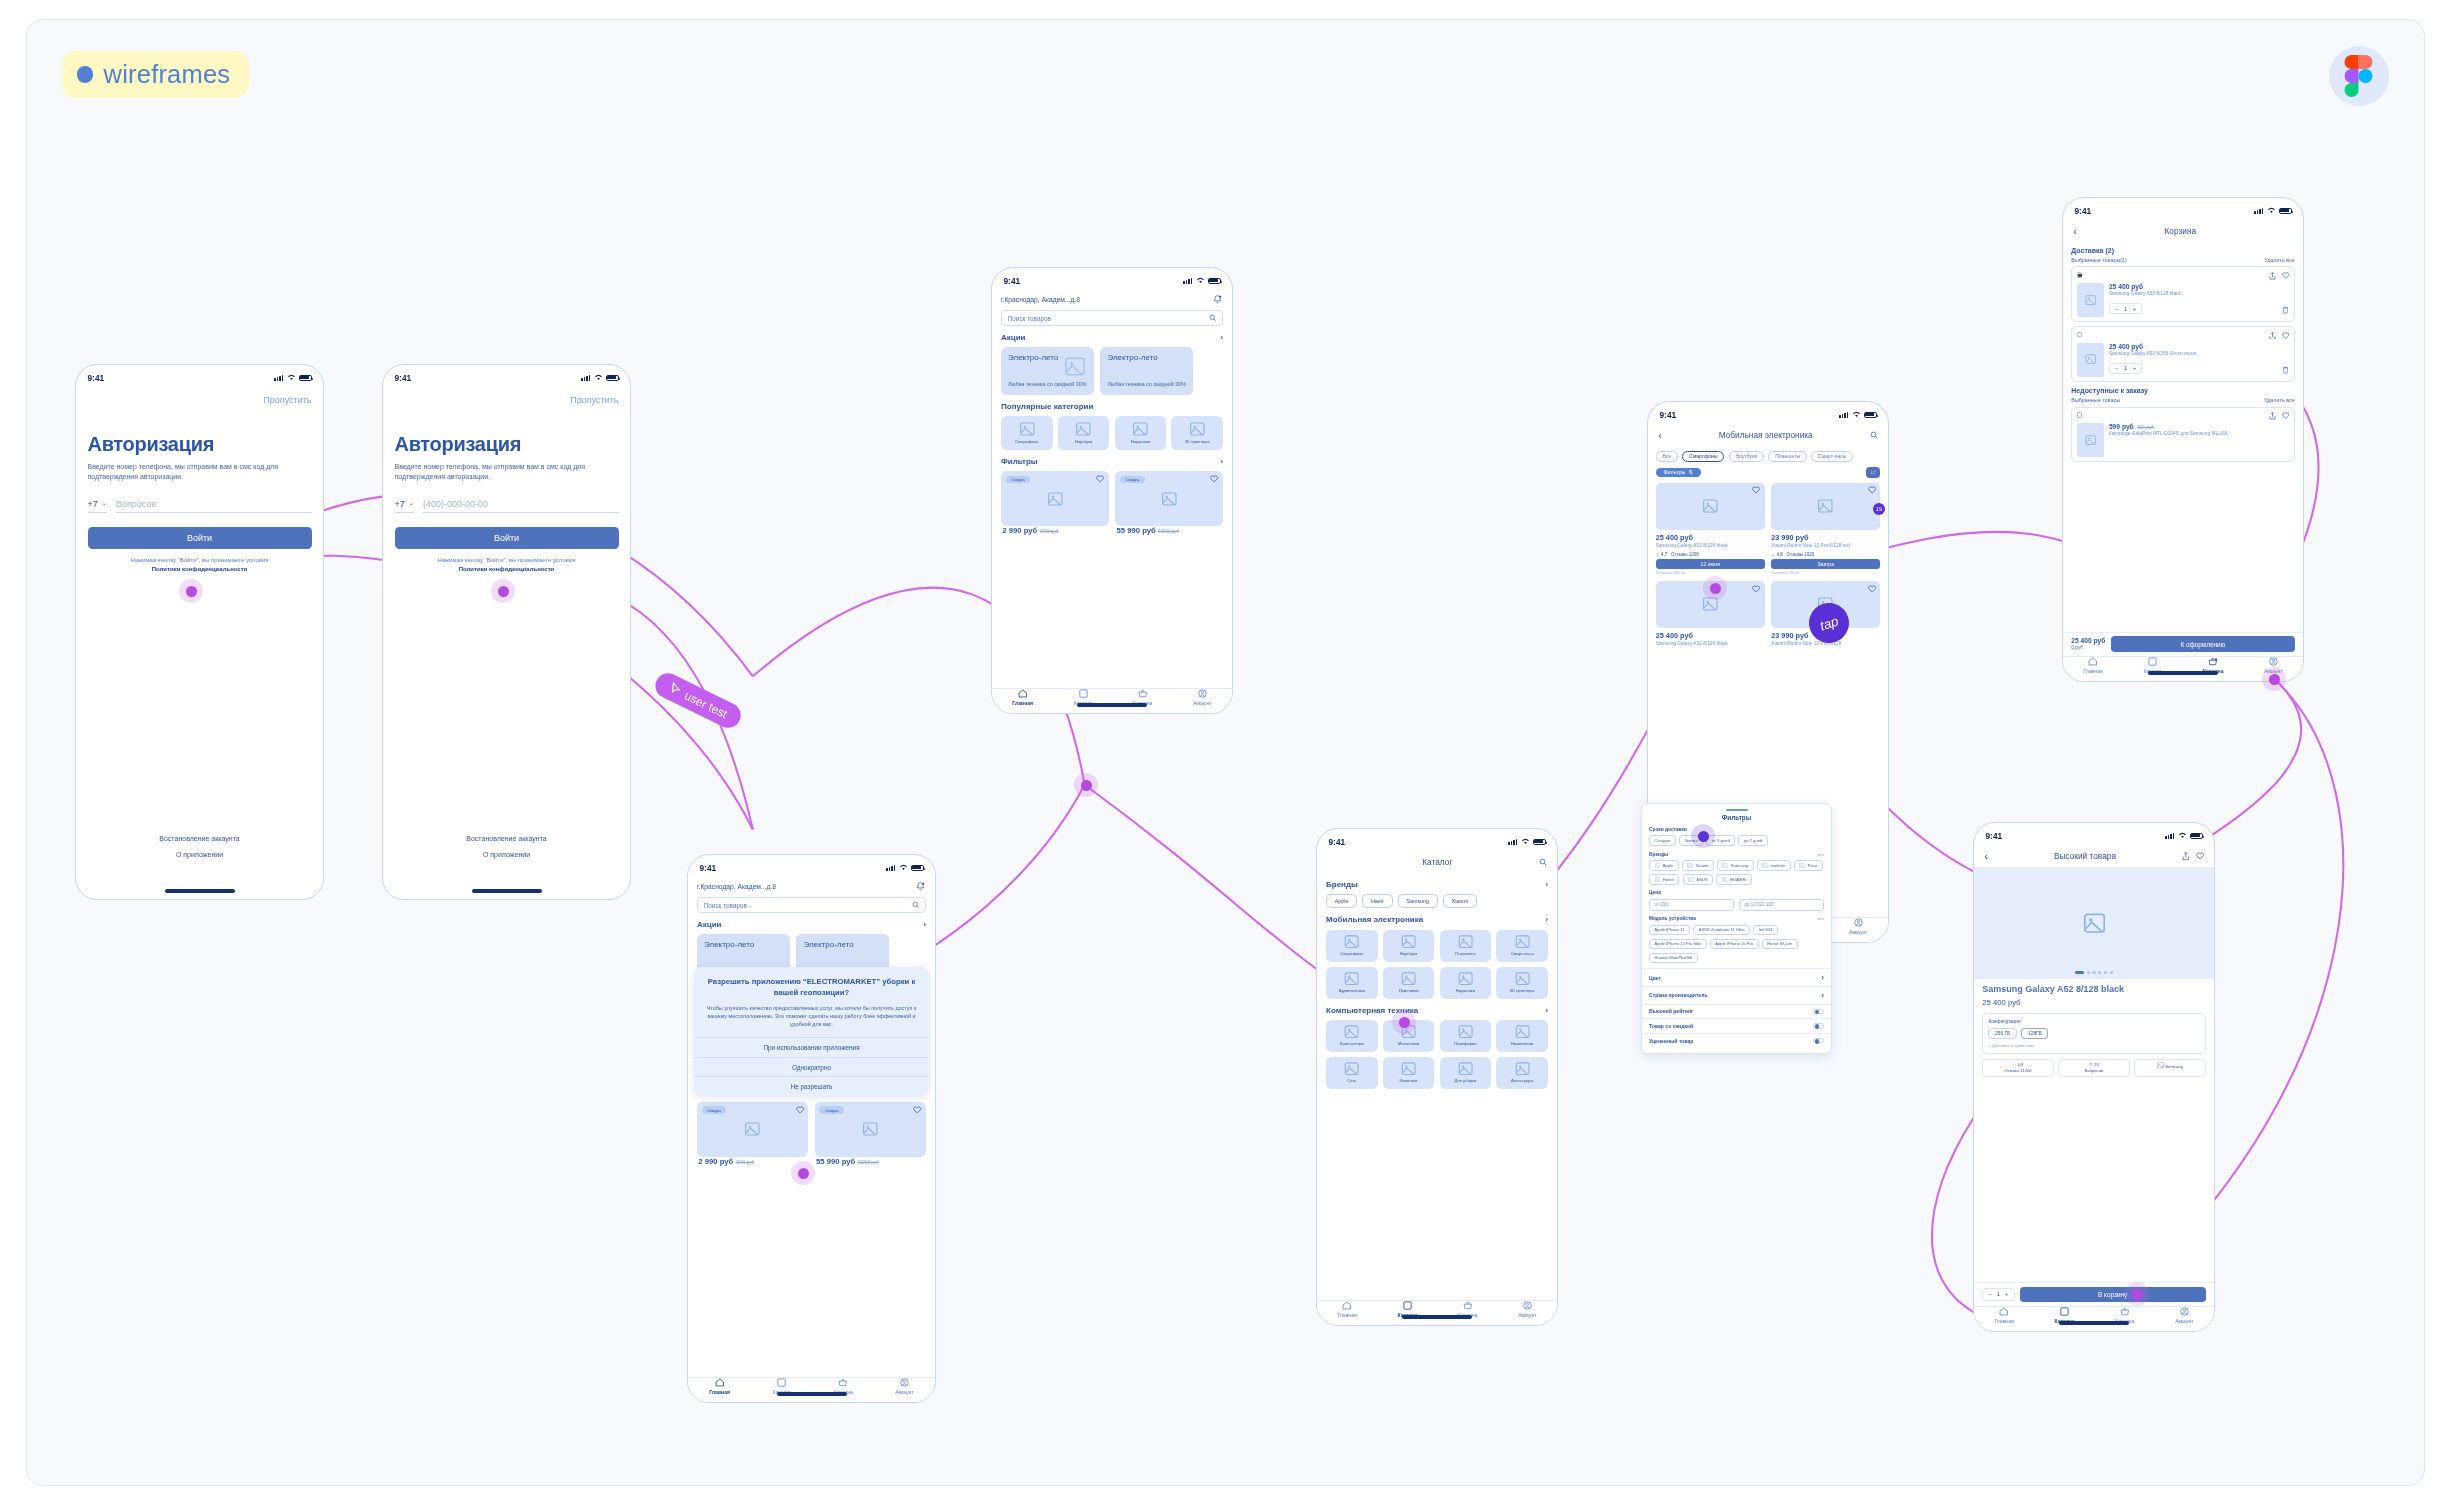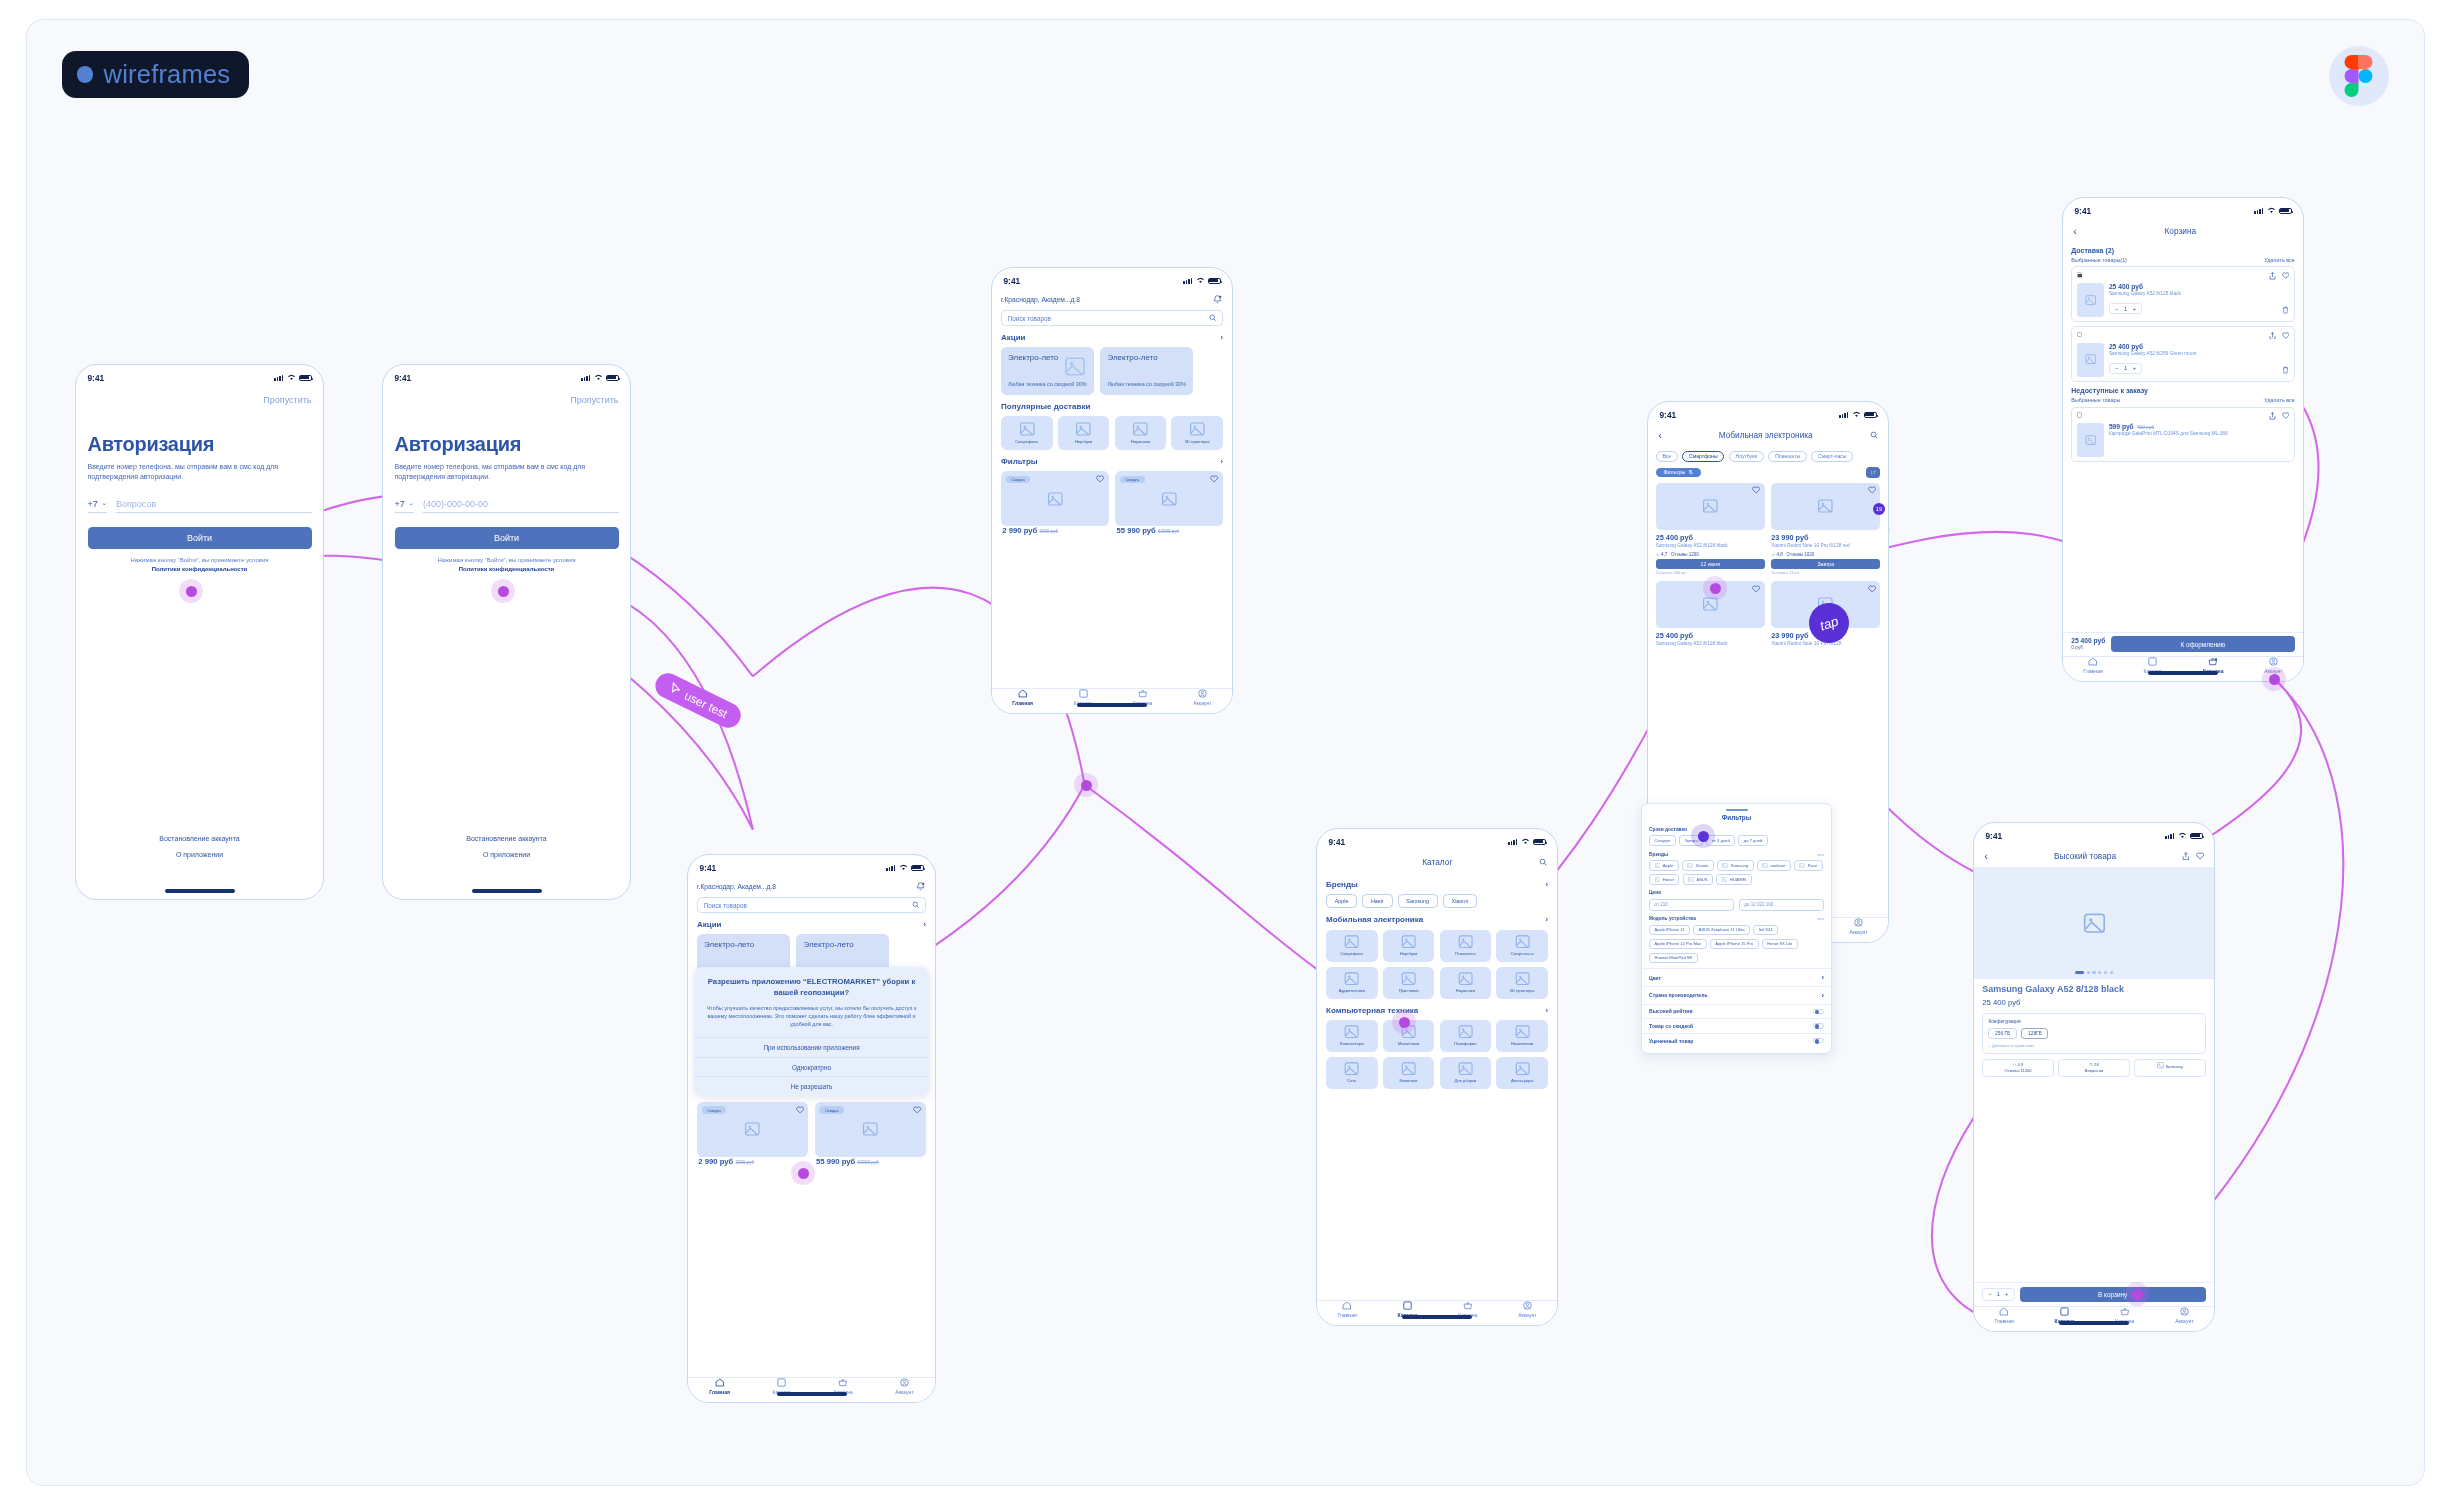--- a/index.html
+++ b/index.html
@@ -15,21 +15,21 @@
     left: 25.5px; top: 19px;
     width: 2399px; height: 1467px;
     background: #f7f9fd;
     border: 1.3px solid #dce8f7;
     border-radius: 16.6px;
     overflow: hidden;
   }
   .wf-badge {
     position: absolute; left: 35px; top: 31px;
     display: flex; align-items: center; gap: 10.2px;
-    background: #0f172a; border-radius: 14px;
+    background: #fef9c3; border-radius: 14px;
     padding: 9px 19px 9px 15.3px;
   }
   .wf-dot { width: 16.6px; height: 16.6px; border-radius: 50%; background: #5480d4; }
   .wf-text { color: #5480d4; font-size: 25.5px; letter-spacing: 0.2px; }
 
   .figma-logo {
     position: absolute; right: 35px; top: 25.5px;
     width: 60px; height: 60px; border-radius: 50%;
     background: #dfe9fb;
     display:flex; align-items:center; justify-content:center;
@@ -396,21 +396,21 @@
           <circle cx="8" cy="7.5" r="1.8" fill="#a9c4ef"></circle>
           <path d="M2.5 17 9 10l11 10" fill="none" stroke="#a9c4ef" stroke-width="1.8"></path>
         </svg>
     </div>
     <div class="promo">
       <div class="promo-t">Электро-лето</div>
       <div class="promo-s">Любая техника со скидной 30%</div>
     </div>
   </div>
   <div class="sec-head">
-    <span class="sec-title">Популярные доставки</span>
+    <span class="sec-title">Популярные категории</span>
   </div>
   <div class="cat-row">
     <div class="cat-tile">
       <svg width="16.6" height="14" viewBox="0 0 24 22">
           <rect x="1.5" y="1.5" width="21" height="19" rx="3" fill="none" stroke="#8fb2e9" stroke-width="1.8"></rect>
           <circle cx="8" cy="7.5" r="1.8" fill="#8fb2e9"></circle>
           <path d="M2.5 17 9 10l11 10" fill="none" stroke="#8fb2e9" stroke-width="1.8"></path>
         </svg>
       <span class="cat-lbl">Смартфоны</span>
     </div>

